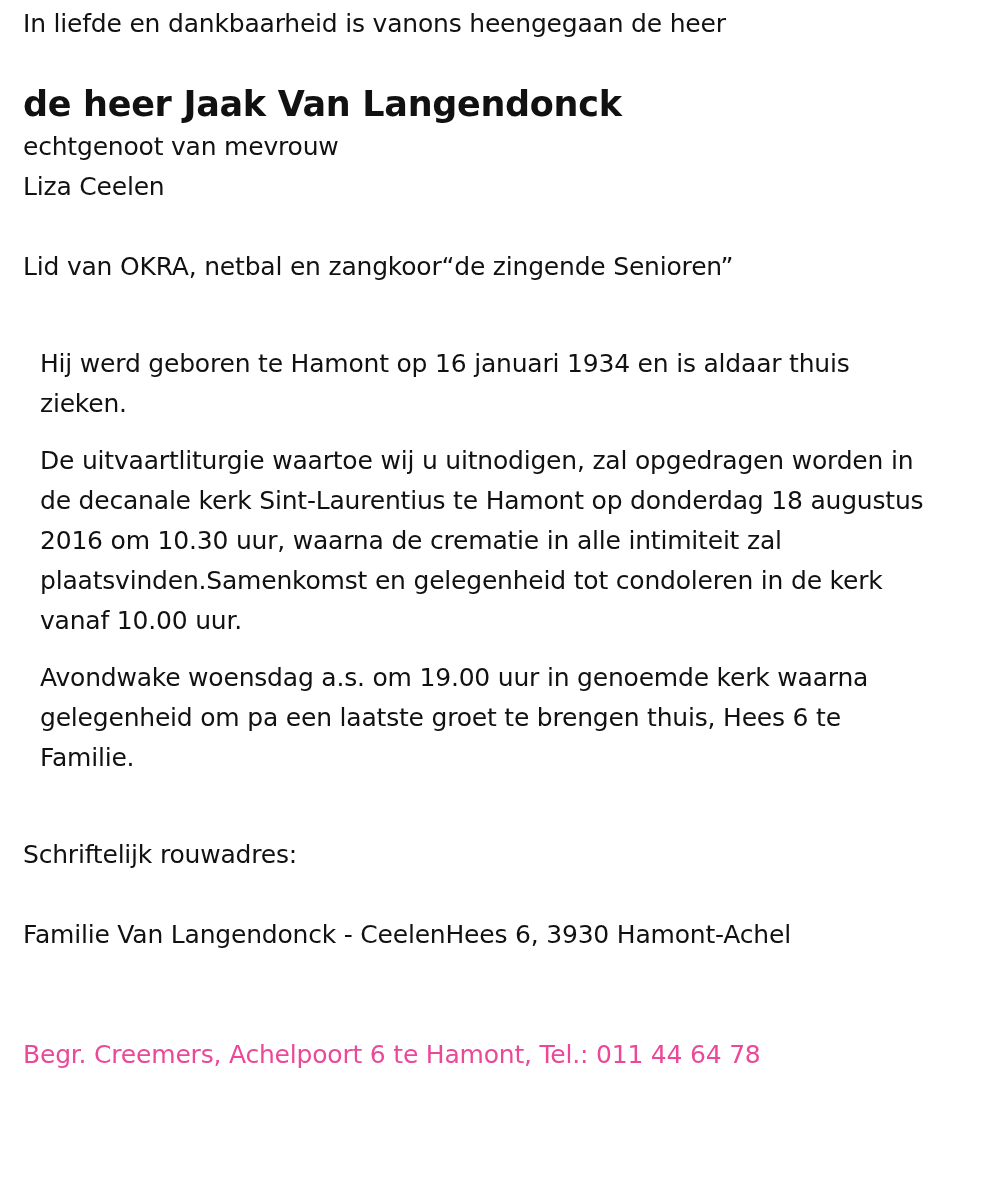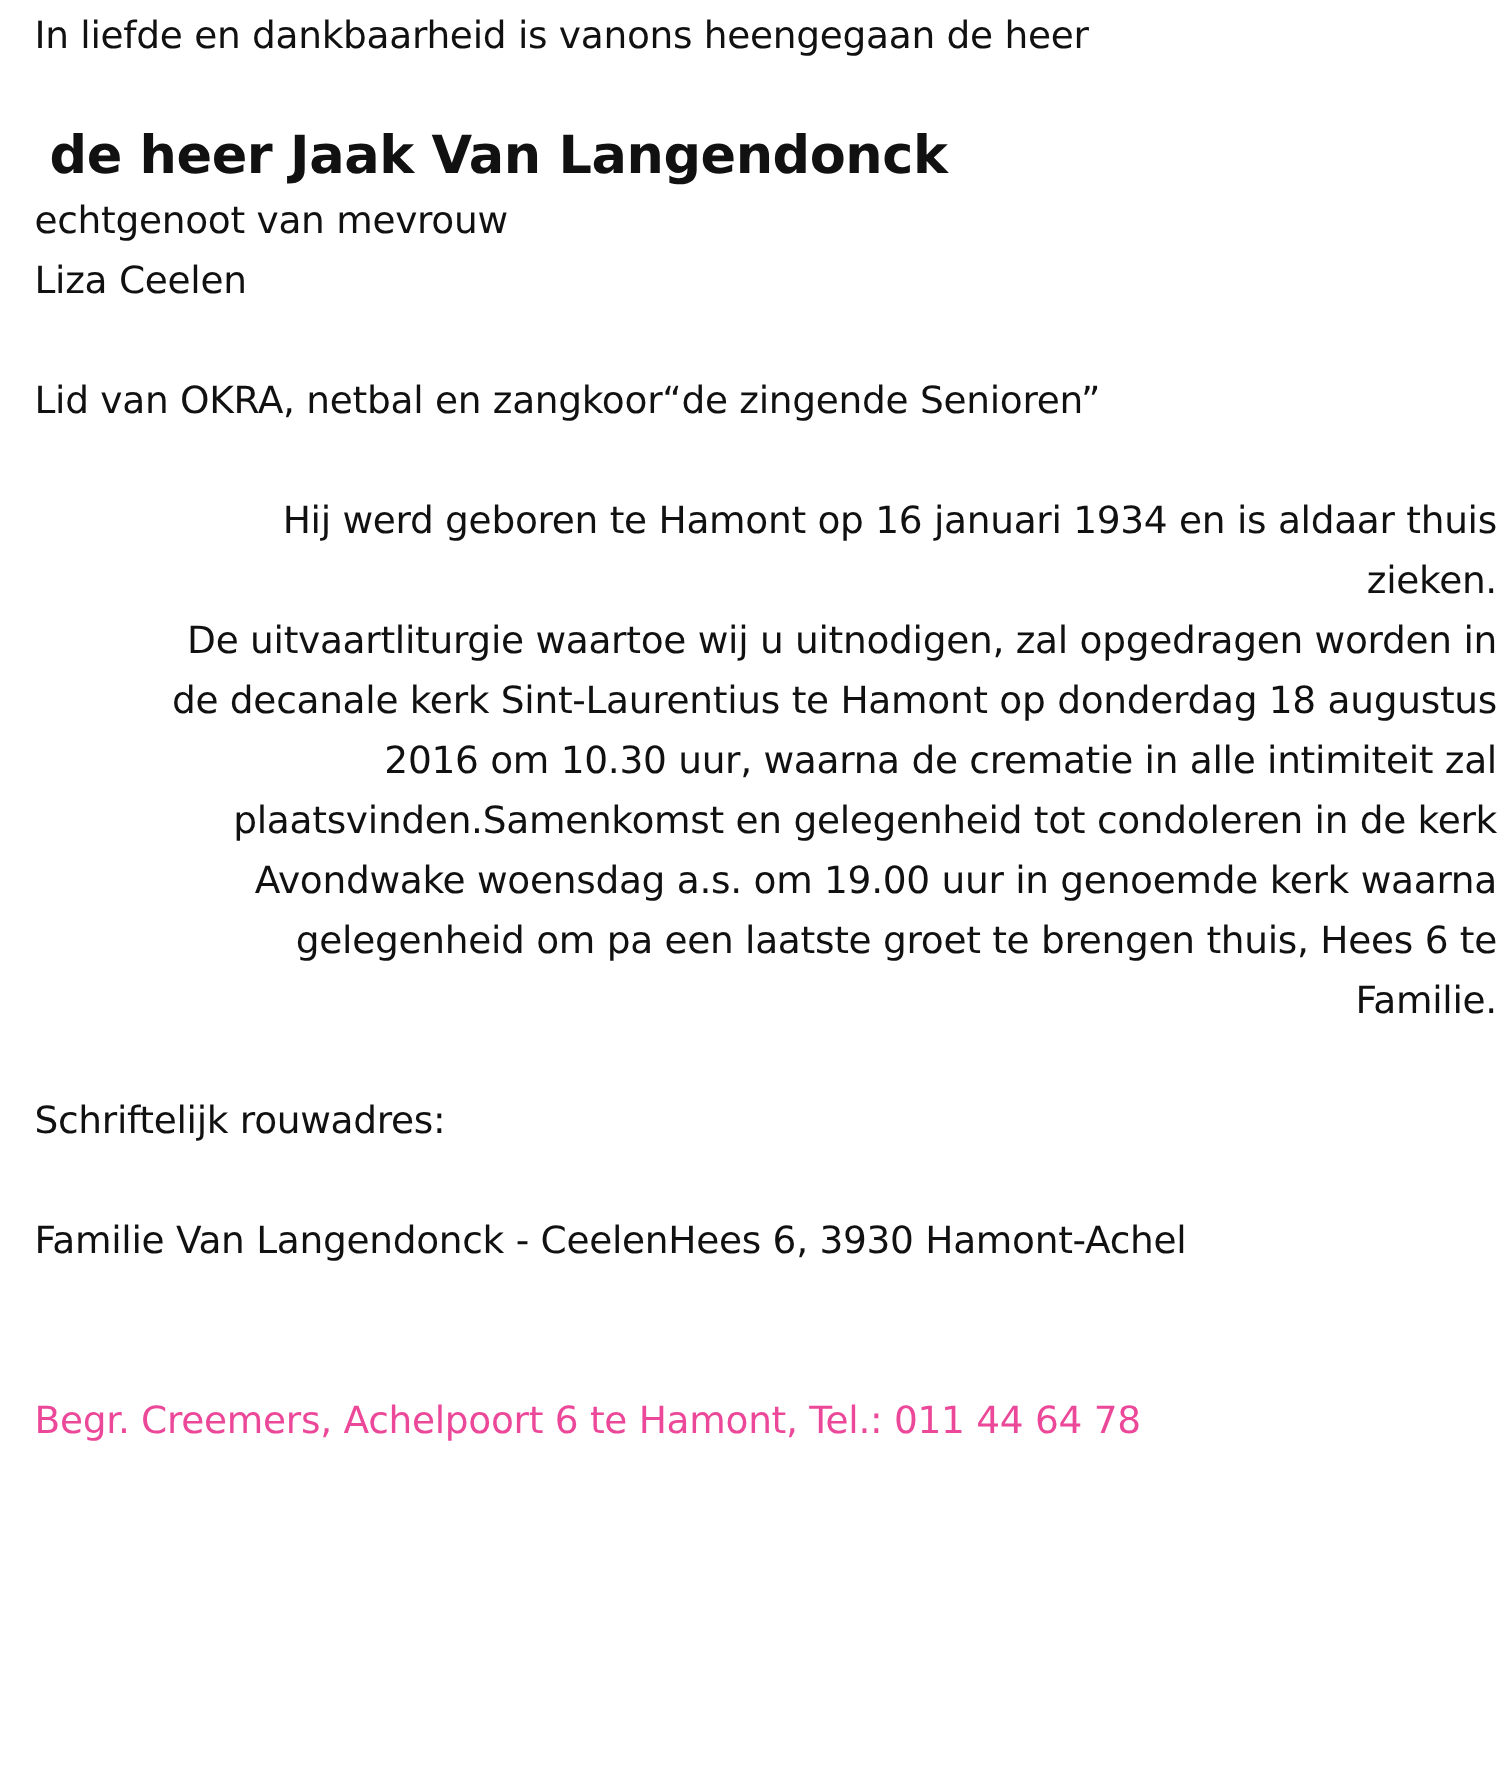--- a/index.html
+++ b/index.html
@@ -26,27 +26,27 @@
       white-space: nowrap;
       margin: 0;
     }
     .intro {
       margin: 0;
     }
     .name {
       font-size: 35px;
       font-weight: bold;
       line-height: 50px;
-      margin: 35px 0 0 10px;
+      margin: 35px 0 0 0;
       letter-spacing: -0.3px;
       white-space: nowrap;
     }
     .spouse-block { margin-top: -2px; }
     .gap { height: 40px; }
-    .para { margin: 0; text-align: right; }
+    .para { margin: 17px; }
     .footer {
       color: #ec4899;
     }
   </style>
 </head>
 <body>
 
 <div class="page">
 
   <p class="line intro">In liefde en dankbaarheid is vanons heengegaan de heer</p>
@@ -67,20 +67,21 @@
   <div class="para">
     <p class="line">Hij werd geboren te Hamont op 16 januari 1934 en is aldaar thuis</p>
     <p class="line">zieken.</p>
   </div>
 
   <div class="para">
     <p class="line">De uitvaartliturgie waartoe wij u uitnodigen, zal opgedragen worden in</p>
     <p class="line">de decanale kerk Sint-Laurentius te Hamont op donderdag 18 augustus</p>
     <p class="line">2016 om 10.30 uur, waarna de crematie in alle intimiteit zal</p>
     <p class="line">plaatsvinden.Samenkomst en gelegenheid tot condoleren in de kerk</p>
+    <p class="line">vanaf 10.00 uur.</p>
   </div>
 
   <div class="para">
     <p class="line">Avondwake woensdag a.s. om 19.00 uur in genoemde kerk waarna</p>
     <p class="line">gelegenheid om pa een laatste groet te brengen thuis, Hees 6 te</p>
     <p class="line">Familie.</p>
   </div>
 
   <div class="gap"></div>
 

